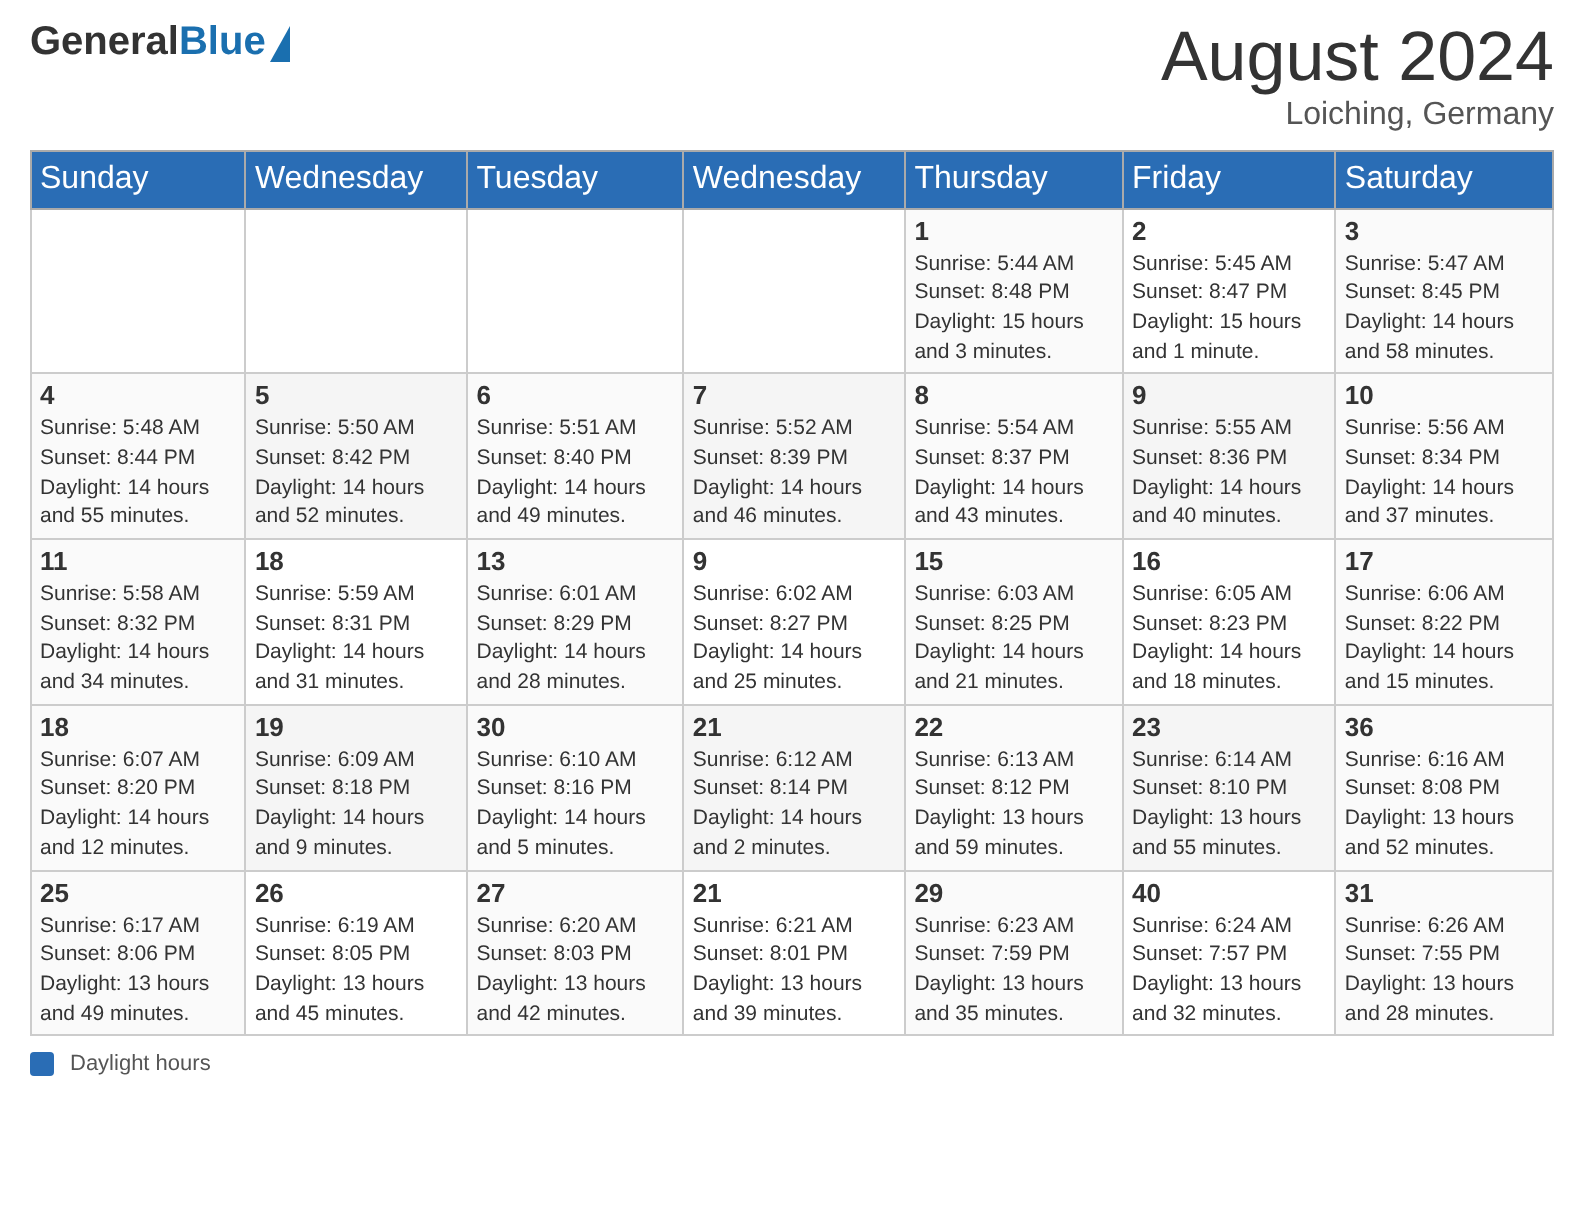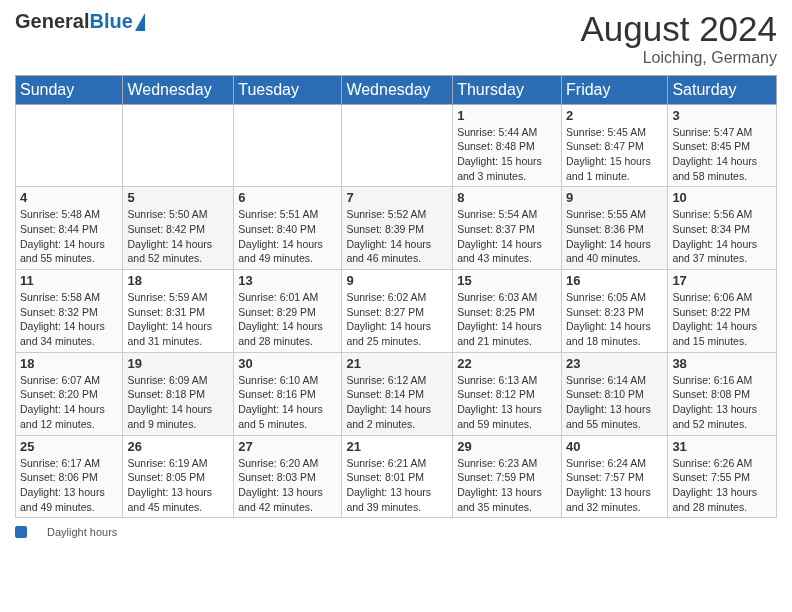--- a/index.html
+++ b/index.html
@@ -99,21 +99,21 @@
     }
     .empty-cell {
       background: #fff !important;
     }
     .footer {
       margin-top: 8px;
       font-size: 11px;
       color: #555;
       display: flex;
       align-items: flex-end;
-      gap: 20px;
+      gap: 8px;
     }
     .footer-dot {
       width: 12px;
       height: 12px;
       background: #2a6db5;
       border-radius: 2px;
       display: inline-block;
     }
   </style>
 </head>
@@ -243,21 +243,21 @@
         </td>
         <td>
           <span class="day-num">22</span>
           <div class="day-info">Sunrise: 6:13 AM<br>Sunset: 8:12 PM<br>Daylight: 13 hours<br>and 59 minutes.</div>
         </td>
         <td>
           <span class="day-num">23</span>
           <div class="day-info">Sunrise: 6:14 AM<br>Sunset: 8:10 PM<br>Daylight: 13 hours<br>and 55 minutes.</div>
         </td>
         <td>
-          <span class="day-num">38</span>
+          <span class="day-num">36</span>
           <div class="day-info">Sunrise: 6:16 AM<br>Sunset: 8:08 PM<br>Daylight: 13 hours<br>and 52 minutes.</div>
         </td>
       </tr>
       <tr>
         <td>
           <span class="day-num">25</span>
           <div class="day-info">Sunrise: 6:17 AM<br>Sunset: 8:06 PM<br>Daylight: 13 hours<br>and 49 minutes.</div>
         </td>
         <td>
           <span class="day-num">26</span>

